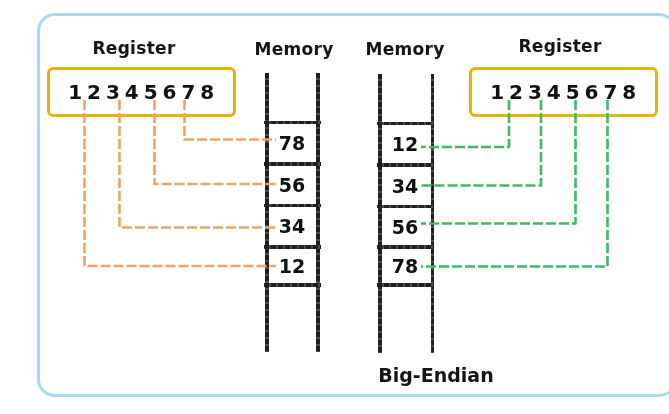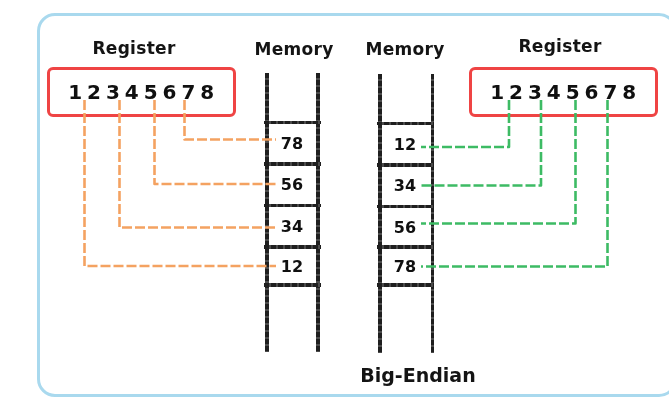--- a/index.html
+++ b/index.html
@@ -35,21 +35,21 @@
     font-size: 19px;
     font-weight: bold;
     transform: translateX(-50%);
     white-space: nowrap;
     color: #141414;
   }
   .regbox {
     position: absolute;
     top: 67px;
     width: 189px; height: 50px;
-    border: 3px solid #ef4444;
+    border: 3px solid #eab308;
     border-radius: 6px;
     box-sizing: border-box;
     background: transparent;
     display: flex; align-items: center; justify-content: center;
   }
   .regbox-left  { left: 23px; }
   .regbox-right { left: 445px; }
   .bits {
     font-size: 20px;
     font-weight: bold;
@@ -67,21 +67,21 @@
   .rung {
     position: absolute;
     height: 3.5px; width: 57px;
     background: repeating-linear-gradient(90deg,
       #1f1f1f 0px, #1f1f1f 5px, #4b4b4b 5px, #4b4b4b 7px);
   }
   .cellval {
     position: absolute;
     width: 48px; height: 38px;
     display: flex; align-items: center; justify-content: center;
-    font-size: 16px; font-weight: bold;
+    font-size: 19px; font-weight: bold;
     color: #101010;
   }
   .wires {
     position: absolute;
     left: 0; top: 0;
     pointer-events: none;
   }
   .wires polyline {
     fill: none;
     stroke-width: 2.6;
@@ -135,21 +135,21 @@
     <div class="cellval" style="left:357px; top:208px;">56</div>
     <div class="cellval" style="left:357px; top:248.5px; height:35px;">78</div>
   </div>
 
   <div class="hlabel" style="left:536px; top:36px;">Register</div>
 
   <div class="regbox regbox-right">
     <span class="bits">1 2 3 4 5 6 7 8</span>
   </div>
 
-  <div class="caption" style="left:394px;">Big-Endian</div>
+  <div class="caption" style="left:412px;">Big-Endian</div>
 
   <svg class="wires" width="669" height="414" viewBox="0 0 669 414">
 
     <polyline points="160.5,100 160.5,139.5 252,139.5" stroke="#F4A261"></polyline>
     <polyline points="130.5,100 130.5,184 252,184" stroke="#F4A261"></polyline>
     <polyline points="95.5,100 95.5,227.5 252,227.5" stroke="#F4A261"></polyline>
     <polyline points="60.5,100 60.5,266 252,266" stroke="#F4A261"></polyline>
 
     <polyline points="485,100 485,147 397,147" stroke="#3DBB64"></polyline>
     <polyline points="517,100 517,185.5 397,185.5" stroke="#3DBB64"></polyline>

